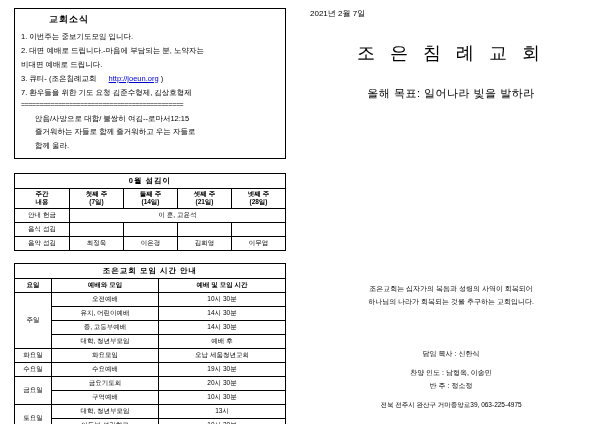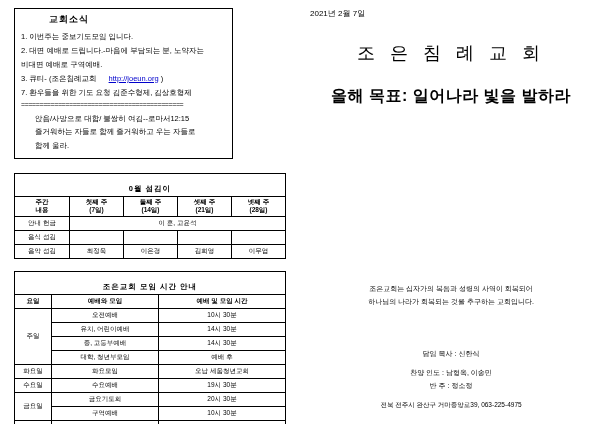--- a/index.html
+++ b/index.html
@@ -24,21 +24,21 @@
   .left-col {
     position: absolute;
     left: 10px;
     top: 8px;
     width: 290px;
   }
   .notice-box {
     border: 1px solid #000;
     padding: 4px 6px 6px 6px;
     box-sizing: border-box;
-    width: 219px;
+    width: 272px;
     margin-left: 4px;
   }
   .notice-title {
     font-size: 9px;
     font-weight: bold;
     text-align: left;
     padding-left: 28px;
     margin-bottom: 4px;
     letter-spacing: 1px;
   }
@@ -82,21 +82,21 @@
     font-weight: normal;
     line-height: 1.25;
     height: 11px;
   }
   .tbl-caption {
     text-align: center;
     font-size: 7.5px;
     font-weight: bold;
     border: 1px solid #000;
     border-bottom: none;
-    padding: 10px 0 2px 0;
+    padding: 2px 0 2px 0;
     width: 272px;
     margin-left: 4px;
     box-sizing: border-box;
     letter-spacing: 1px;
   }
   .offering-wrap { margin-top: 14px; }
   .schedule-wrap { margin-top: 12px; }
 
   table.grid td.hdr {
     font-weight: bold;
@@ -120,22 +120,22 @@
     padding-right: 12px;
     margin-bottom: 22px;
   }
   .church-name {
     font-size: 18px;
     font-weight: normal;
     letter-spacing: 5px;
     margin-bottom: 21px;
   }
   .year-verse {
-    font-size: 16px;
-    font-weight: bold;
+    font-size: 11px;
+    font-weight: normal;
     letter-spacing: 0.5px;
   }
   .mission {
     position: absolute;
     left: 310px;
     top: 282px;
     width: 282px;
     text-align: center;
     font-size: 7px;
     line-height: 1.9;
@@ -157,21 +157,21 @@
 
 <div class="page">
 
   <div class="left-col">
 
     <div class="notice-box">
       <div class="notice-title">교회소식</div>
       <div class="notice-list">
         <div>1. 이번주는 중보기도모임 입니다.</div>
         <div>2. 대면 예배로 드립니다.-마음에 부담되는 분, 노약자는</div>
-        <div>    비대면 예배로 구역예배.</div>
+        <div>    비대면 예배로 드립니다.</div>
         <div>3. 큐티- (조은침례교회&nbsp;
           <a href="#">http://joeun.org</a>&nbsp;)
         </div>
         <div>7. 환우들을 위한 기도 요청 김준수형제, 김상호형제</div>
       </div>
       <div class="notice-sep">============================================</div>
       <div class="notice-verse">
         <div>앉음/사망으로 대함/ 불쌍히 여김--로마서12:15</div>
         <div>즐거워하는 자들로 함께 즐거워하고 우는 자들로</div>
         <div>함께 울라.</div>

